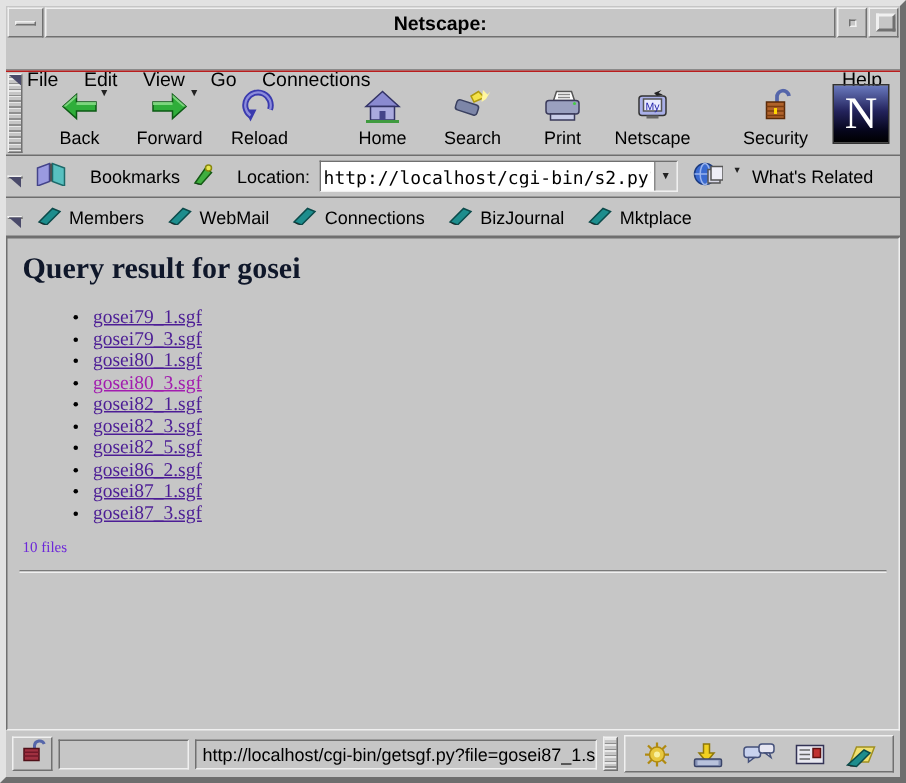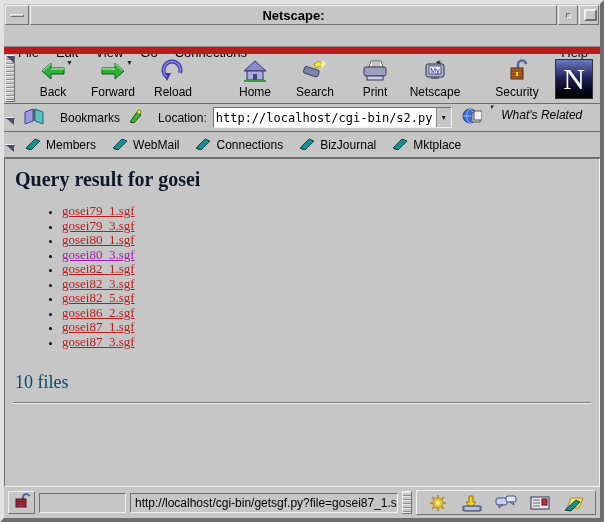--- a/index.html
+++ b/index.html
@@ -37,21 +37,21 @@
 
   
   .tabgrip { width:10px; margin:1px 2px 1px 1px; position:relative;
     background: repeating-linear-gradient(0deg,#e8e8e8 0 1px,#8f8f8f 1px 2px,#c6c6c6 2px 4px);
     border:1px solid; border-color:#f0f0f0 #707070 #707070 #f0f0f0; }
   .tabgrip::before { content:""; position:absolute; top:0; left:0;
     border-left:8px solid transparent; border-top:7px solid #4a4a6a; }
 
   
   .toolbar { height:57px; display:flex; align-items:stretch;
-    border-top:7px solid #b91c1c; border-bottom:1px solid #6e6e6e; }
+    border-top:1px solid #b91c1c; border-bottom:1px solid #6e6e6e; }
   .tb-btn { width:60px; display:flex; flex-direction:column; align-items:center;
     justify-content:flex-end; padding:3px 0 4px; font-size:12px; color:#000; cursor:default; position:relative; }
   .tb-btn .ticon { height:28px; display:flex; align-items:center; justify-content:center; position:relative; }
   .tb-btn .dd { position:absolute; top:2px; right:-7px; font-size:7px; color:#222; }
   .gap-after { margin-right:22px; }
   .first-btn { margin-left:6px; }
   .n-logo { width:38px; height:40px; align-self:center; margin-left:auto; margin-right:7px;
     background: linear-gradient(#6a7abf 0%, #23235c 45%, #05051a 80%, #000 100%);
     color:#fff; font-family:"Liberation Serif", serif; font-size:30px;
     display:flex; align-items:center; justify-content:center;
@@ -61,39 +61,39 @@
   .locbar { height:28px; display:flex; align-items:center;
     border-bottom:1px solid #6e6e6e; font-size:12px; }
   .loc-group { display:flex; align-items:center; gap:15px; padding:0 6px; cursor:default; }
   .url-wrap { display:flex; align-items:stretch; height:21px; background:#fff;
     border:1px solid; border-color:#707070 #f0f0f0 #f0f0f0 #707070; }
   .url-input { width:222px; border:0; outline:0; background:#fff;
     font-family:"DejaVu Sans Mono", monospace; font-size:12px; padding:0 2px; }
   .url-drop { width:15px; background:#c6c6c6; display:flex; align-items:center;
     justify-content:center; font-size:7px; color:#222;
     border-left:1px solid #8a8a8a; cursor:default; }
-  .wr-group { display:flex; gap:8px; margin-left:10px; cursor:default;font-style:italic; }
+  .wr-group { display:flex; align-items:center; gap:8px; margin-left:10px; cursor:default; }
   .wr-dd { font-size:7px; color:#222; position:relative; top:-5px; }
 
   
   .persbar { height:26px; display:flex; align-items:center; gap:0;
     border-bottom:1px solid #6e6e6e; font-size:12px; }
   .pers-item { display:flex; align-items:center; gap:5px; margin:4px 8px; cursor:default; }
 
   
   .content { flex:1; background:#c6c6c6; overflow:hidden;
     border:1px solid; border-color:#707070 #f0f0f0 #f0f0f0 #707070;
     font-family:"Liberation Serif", serif; }
   .page-heading { font-size:20px; font-weight:bold; margin:9px 0 0 10px; color:#0f172a; }
   ul.file-list { margin:13px 0 0 0; padding-left:57px; }
   ul.file-list li { font-size:13px; line-height:14.5px; color:#000; }
   ul.file-list li::marker { color:#000; font-size:11px; }
-  ul.file-list a { color:#b91c1c; text-decoration:underline; }
+  ul.file-list a { color:#4c1d95; text-decoration:underline; }
   ul.file-list li.visited a { color:#a21caf; }
-  .summary { font-size:18px; margin:23px 0 0 10px; color:#0c4a6e; }
+  .summary { font-size:10px; margin:11px 0 0 10px; color:#6d28d9; }
   .content hr { border:0; border-top:1px solid #7a7a7a; border-bottom:1px solid #f0f0f0;
     margin:9px 8px 0 8px; }
 
   
   .statusbar { height:31px; display:flex; align-items:center; padding:3px 4px; gap:4px; }
   .lock-btn { width:27px; height:23px; display:flex; align-items:center; justify-content:center;
     border:1px solid; border-color:#f0f0f0 #707070 #707070 #f0f0f0; cursor:default; }
   .progress { width:87px; height:20px;
     border:1px solid; border-color:#707070 #f0f0f0 #f0f0f0 #707070; }
   .status-msg { flex:1; height:20px; line-height:18px; font-size:12px; color:#000;

